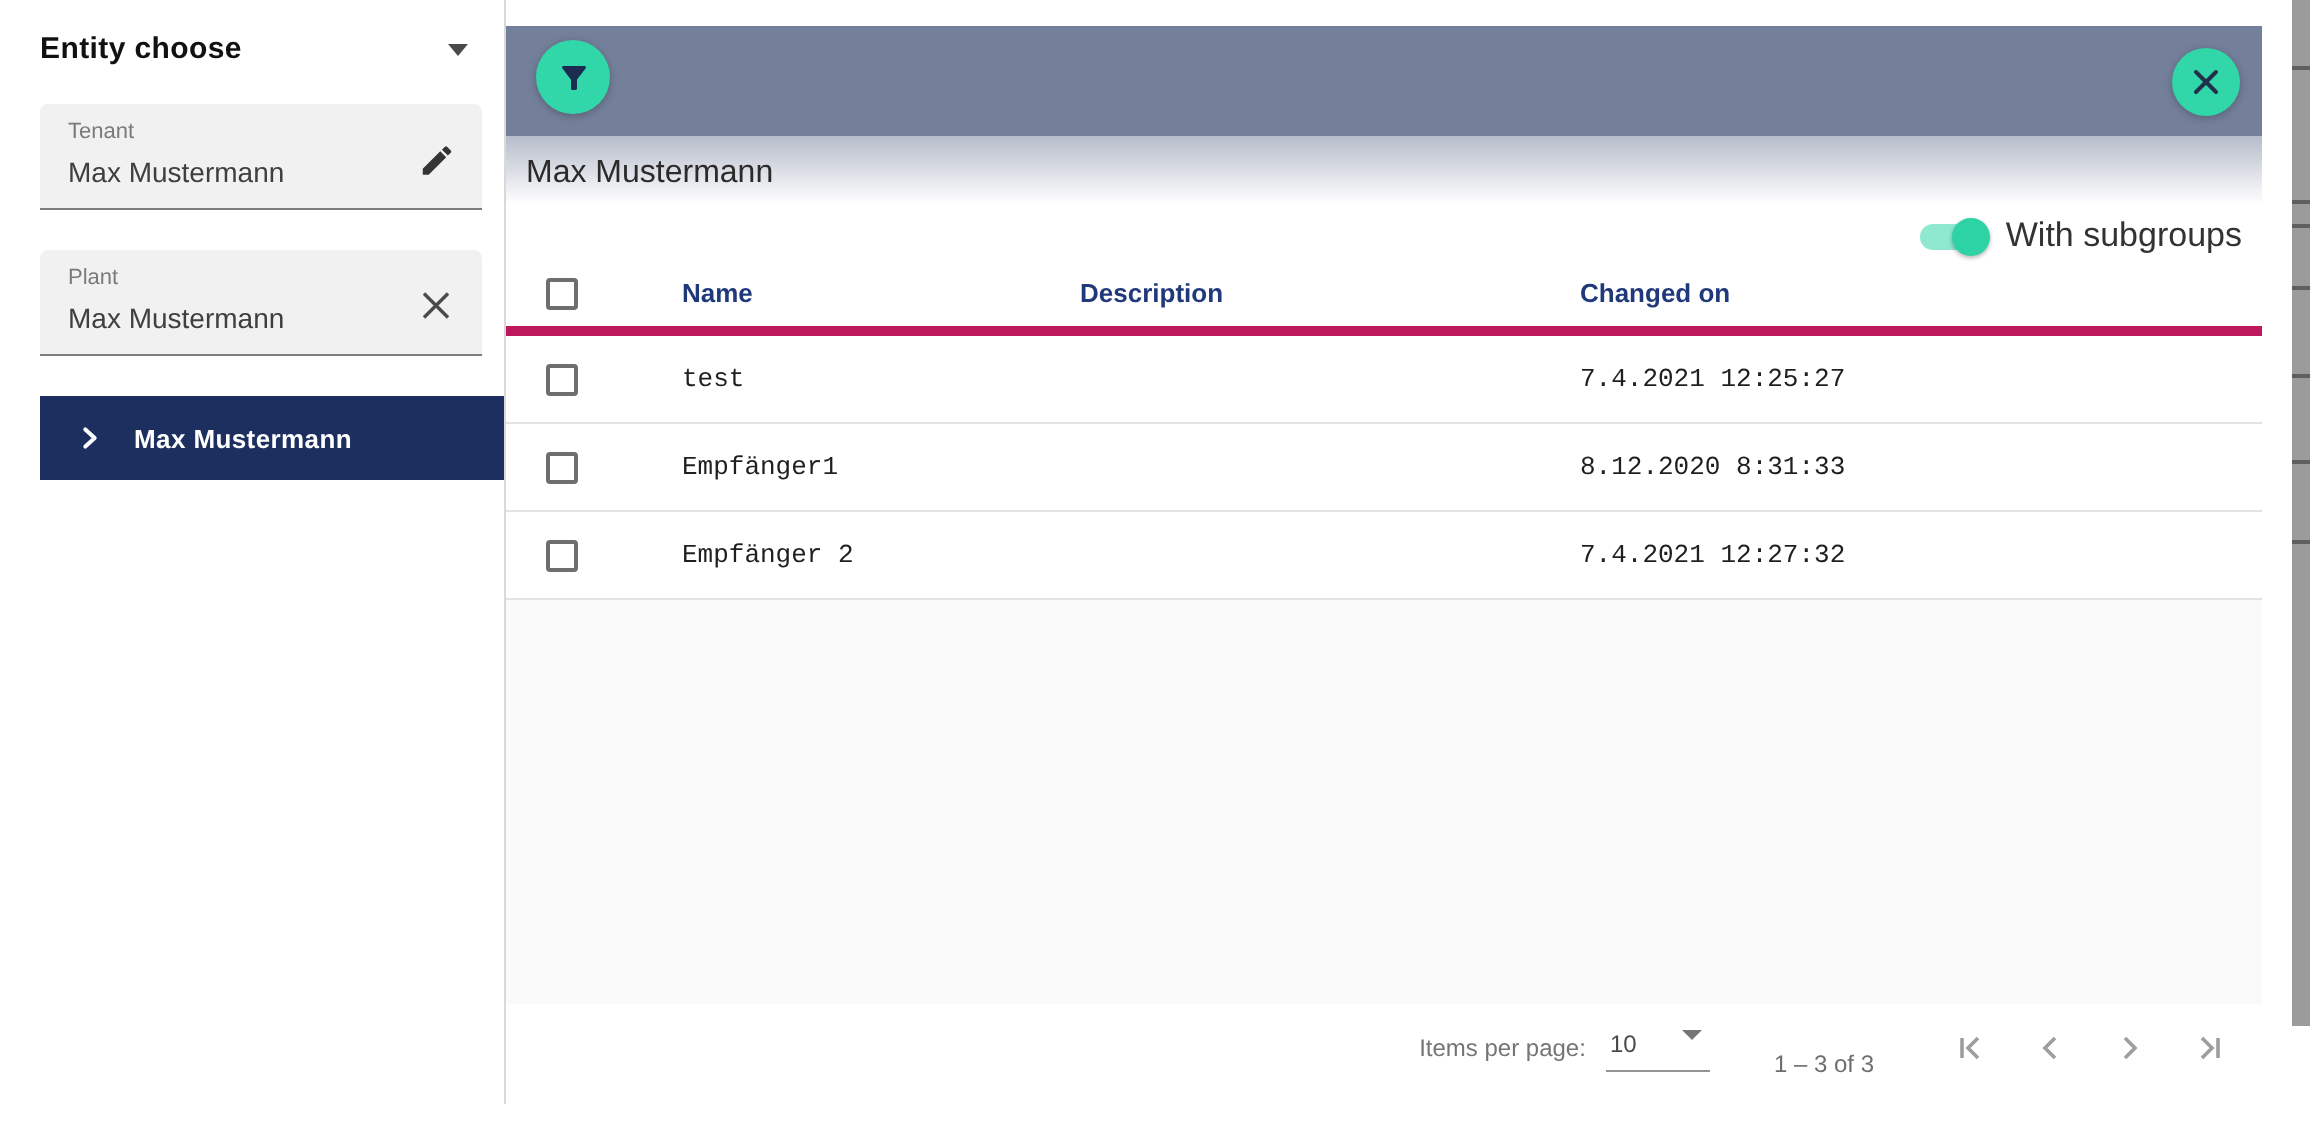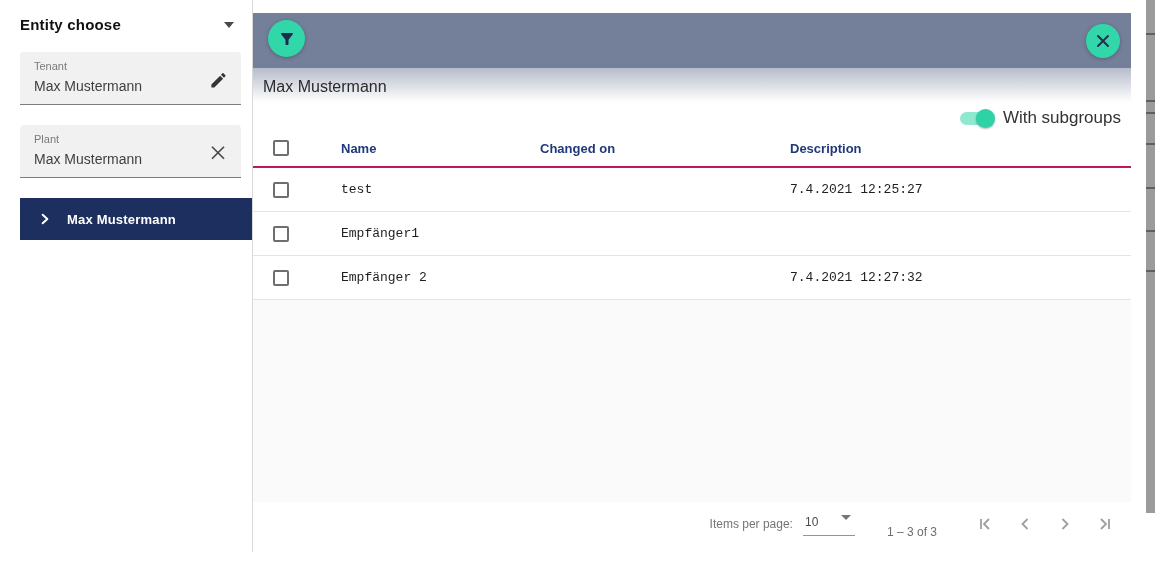--- a/index.html
+++ b/index.html
@@ -38,21 +38,21 @@
 
   .title-strip { position: absolute; left: 0; top: 55px; width: 100%; height: 38px; background: linear-gradient(#b6bcca, #ffffff 90%); display: flex; align-items: center; }
   .dialog-title { margin-left: 10px; font-size: 16px; color: #2b2b2b; }
 
   .toggle-row { position: absolute; left: 0; top: 93px; width: 100%; height: 24px; display: flex; align-items: center; justify-content: flex-end; padding-right: 10px; }
   .switch { position: relative; width: 33px; height: 13px; border-radius: 7px; background: rgba(49,215,169,.55); margin-right: 10px; cursor: pointer; }
   .switch .thumb { position: absolute; right: -2px; top: -3px; width: 19px; height: 19px; border-radius: 50%; background: #2ed3a5; box-shadow: 0 1px 2px rgba(0,0,0,.3); }
   .toggle-label { font-size: 17px; color: #333; }
 
   .trow { display: grid; grid-template-columns: 68px 199px 250px 1fr; align-items: center; padding-left: 20px; }
-  .thead { position: absolute; left: 0; top: 117px; width: 100%; height: 38px; border-bottom: 2px solid #be185d; }
+  .thead { position: absolute; left: 0; top: 117px; width: 100%; height: 38px; border-bottom: 5px solid #be185d; }
   .thead .hcell { font-size: 13px; font-weight: bold; color: #20397a; cursor: pointer; }
   .rows { position: absolute; left: 0; top: 155px; width: 100%; font-family: Liberation Mono, monospace; }
   .drow { height: 44px; border-bottom: 1px solid #e4e4e4; background: #fff; cursor: pointer; }
   .drow .cell { font-size: 13px; color: #1f1f1f; }
   .checkbox { width: 16px; height: 16px; border: 2px solid #6e6e6e; border-radius: 2px; background: #fff; cursor: pointer; }
 
   .filler { position: absolute; left: 0; top: 287px; width: 100%; height: 202px; background: #fafafa; }
 
   .paginator { position: absolute; left: 0; top: 489px; width: 100%; height: 44px; background: #fff; display: flex; align-items: center; justify-content: flex-end; padding-right: 6px; color: #757575; font-size: 12px; }
   .pp-label { margin-right: 10px; }
@@ -135,35 +135,36 @@
   <div class="toggle-row">
     <span class="switch">
         <span class="thumb"></span>
       </span>
     <span class="toggle-label">With subgroups</span>
   </div>
 
   <div class="trow thead">
     <span class="checkbox"></span>
     <span class="hcell">Name</span>
+    <span class="hcell">Description</span>
     <span class="hcell">Changed on</span>
-    <span class="hcell">Description</span>
   </div>
 
   <div class="rows">
     <div class="trow drow">
       <span class="checkbox"></span>
       <span class="cell">test</span>
       <span class="cell"></span>
       <span class="cell">7.4.2021 12:25:27</span>
     </div>
     <div class="trow drow">
       <span class="checkbox"></span>
       <span class="cell">Empfänger1</span>
       <span class="cell"></span>
+      <span class="cell">8.12.2020 8:31:33</span>
     </div>
     <div class="trow drow">
       <span class="checkbox"></span>
       <span class="cell">Empfänger 2</span>
       <span class="cell"></span>
       <span class="cell">7.4.2021 12:27:32</span>
     </div>
   </div>
 
   <div class="filler"></div>

